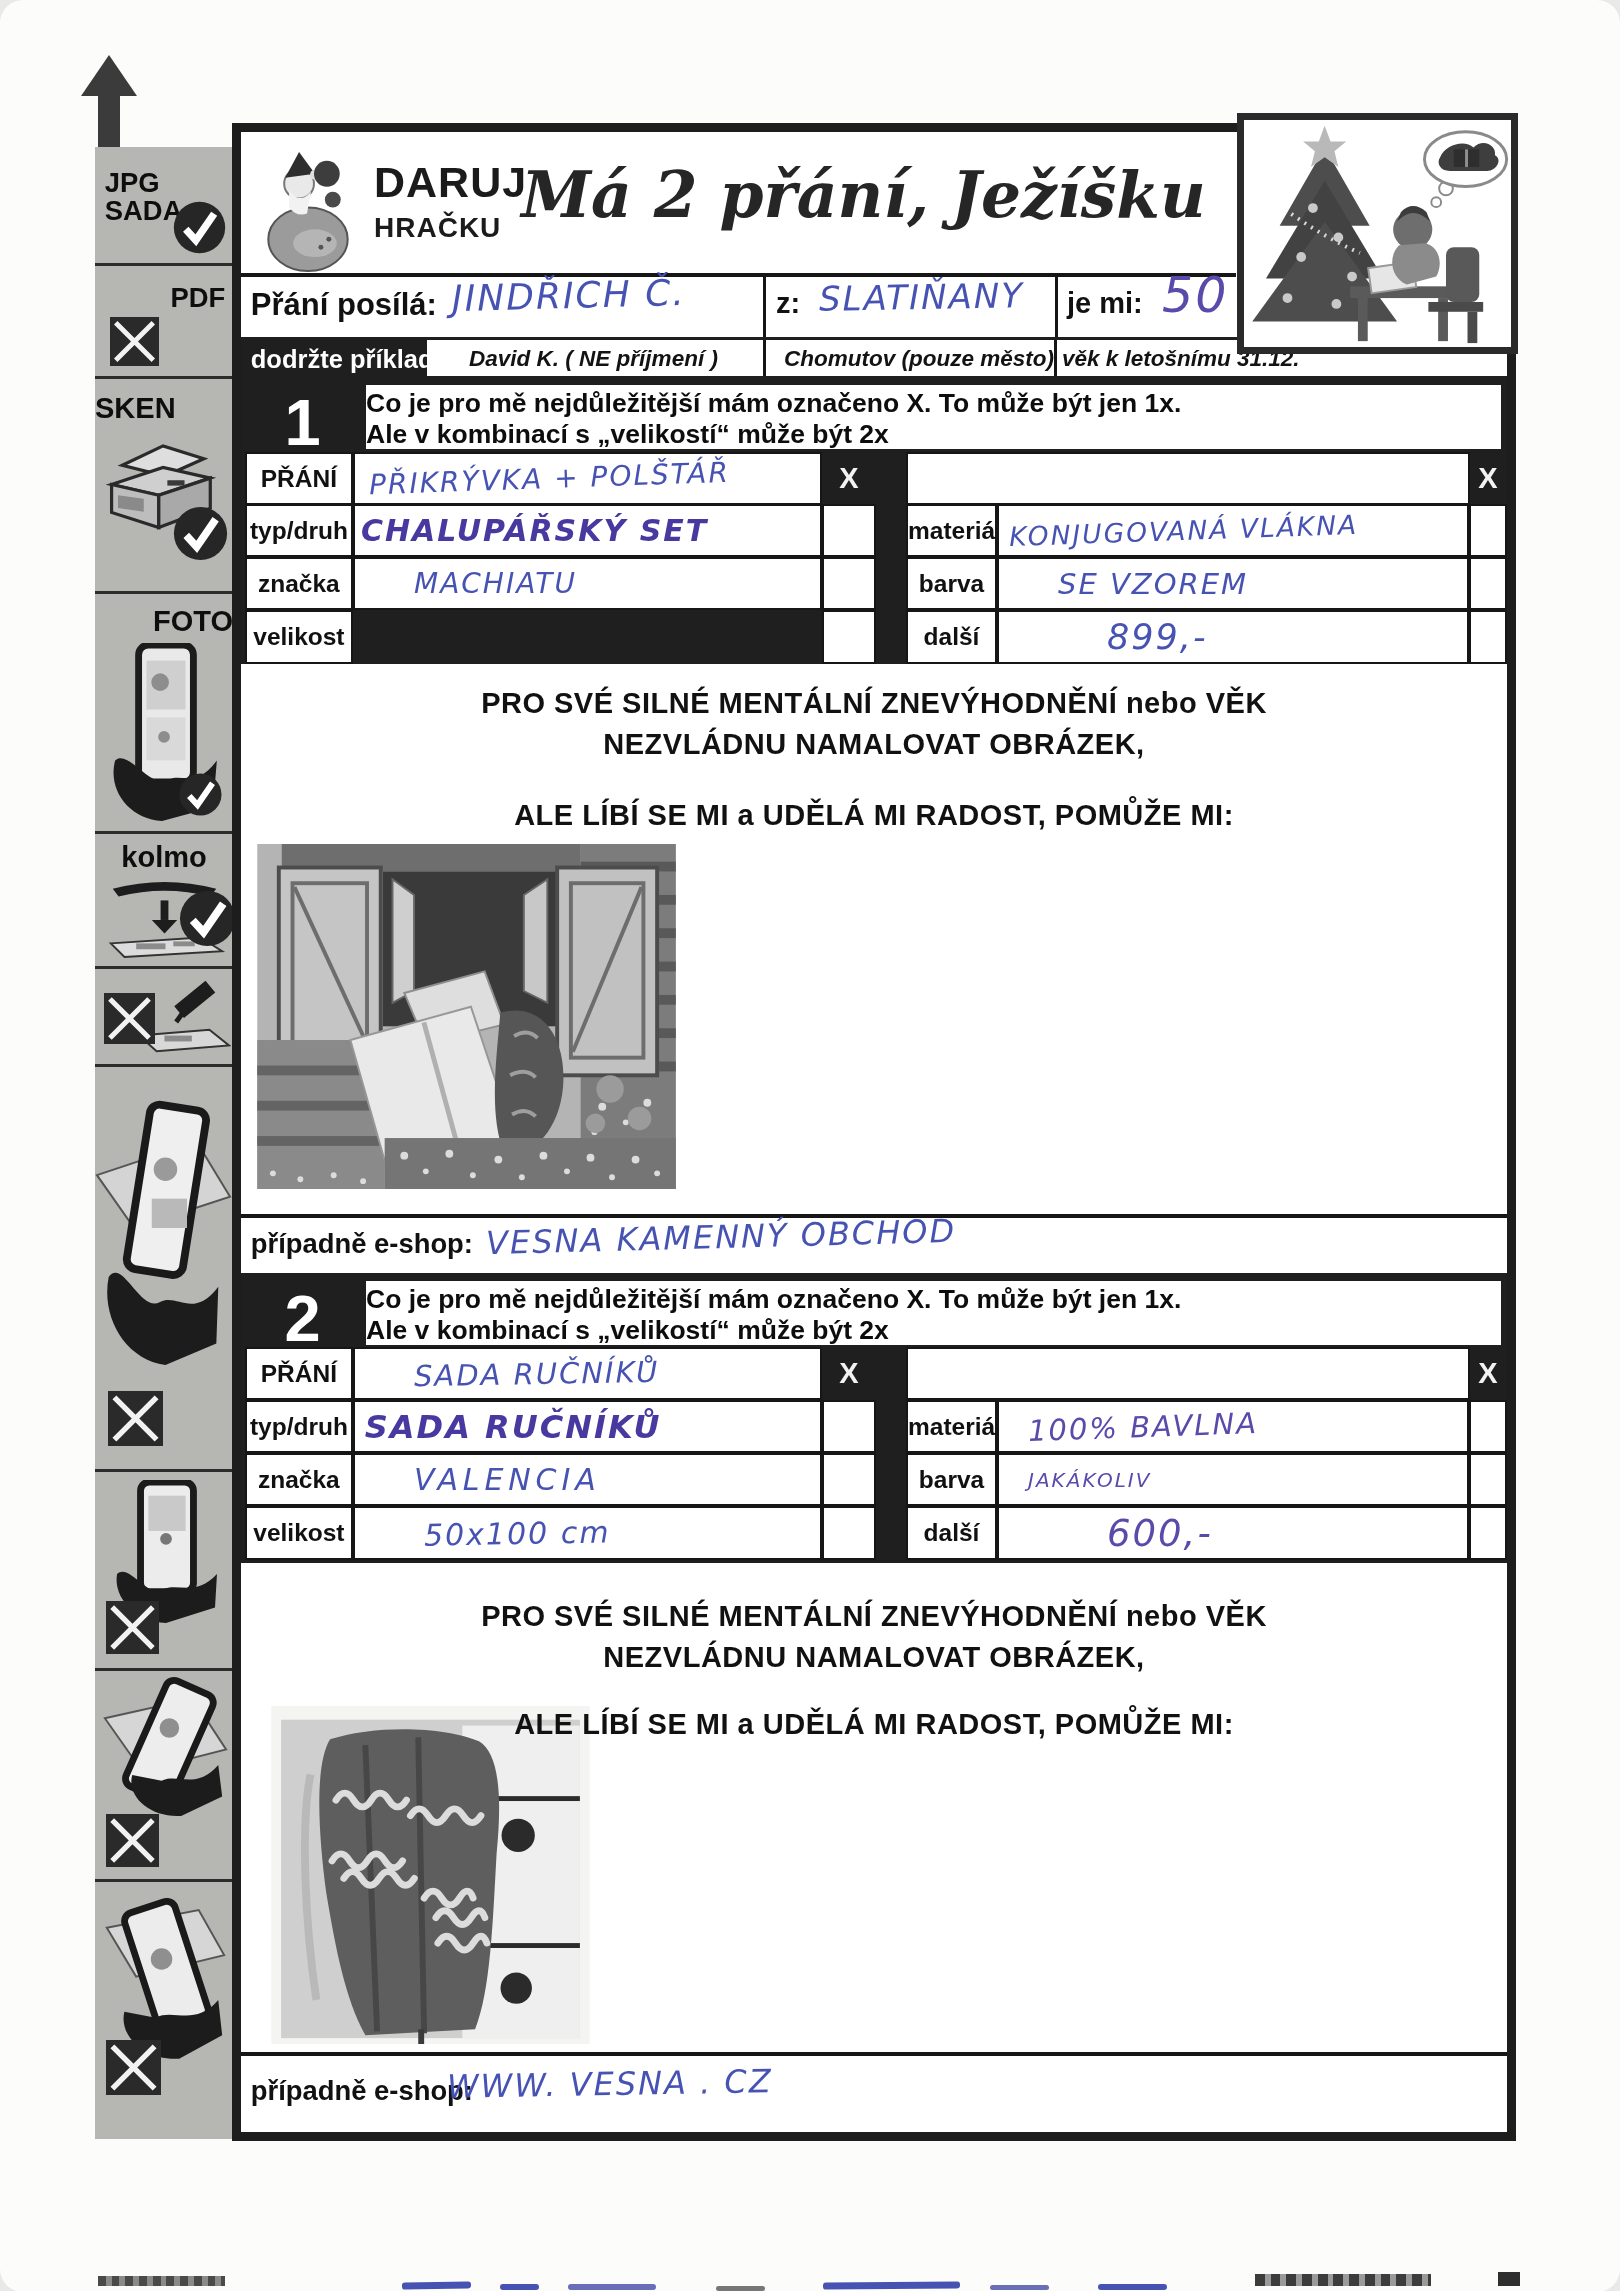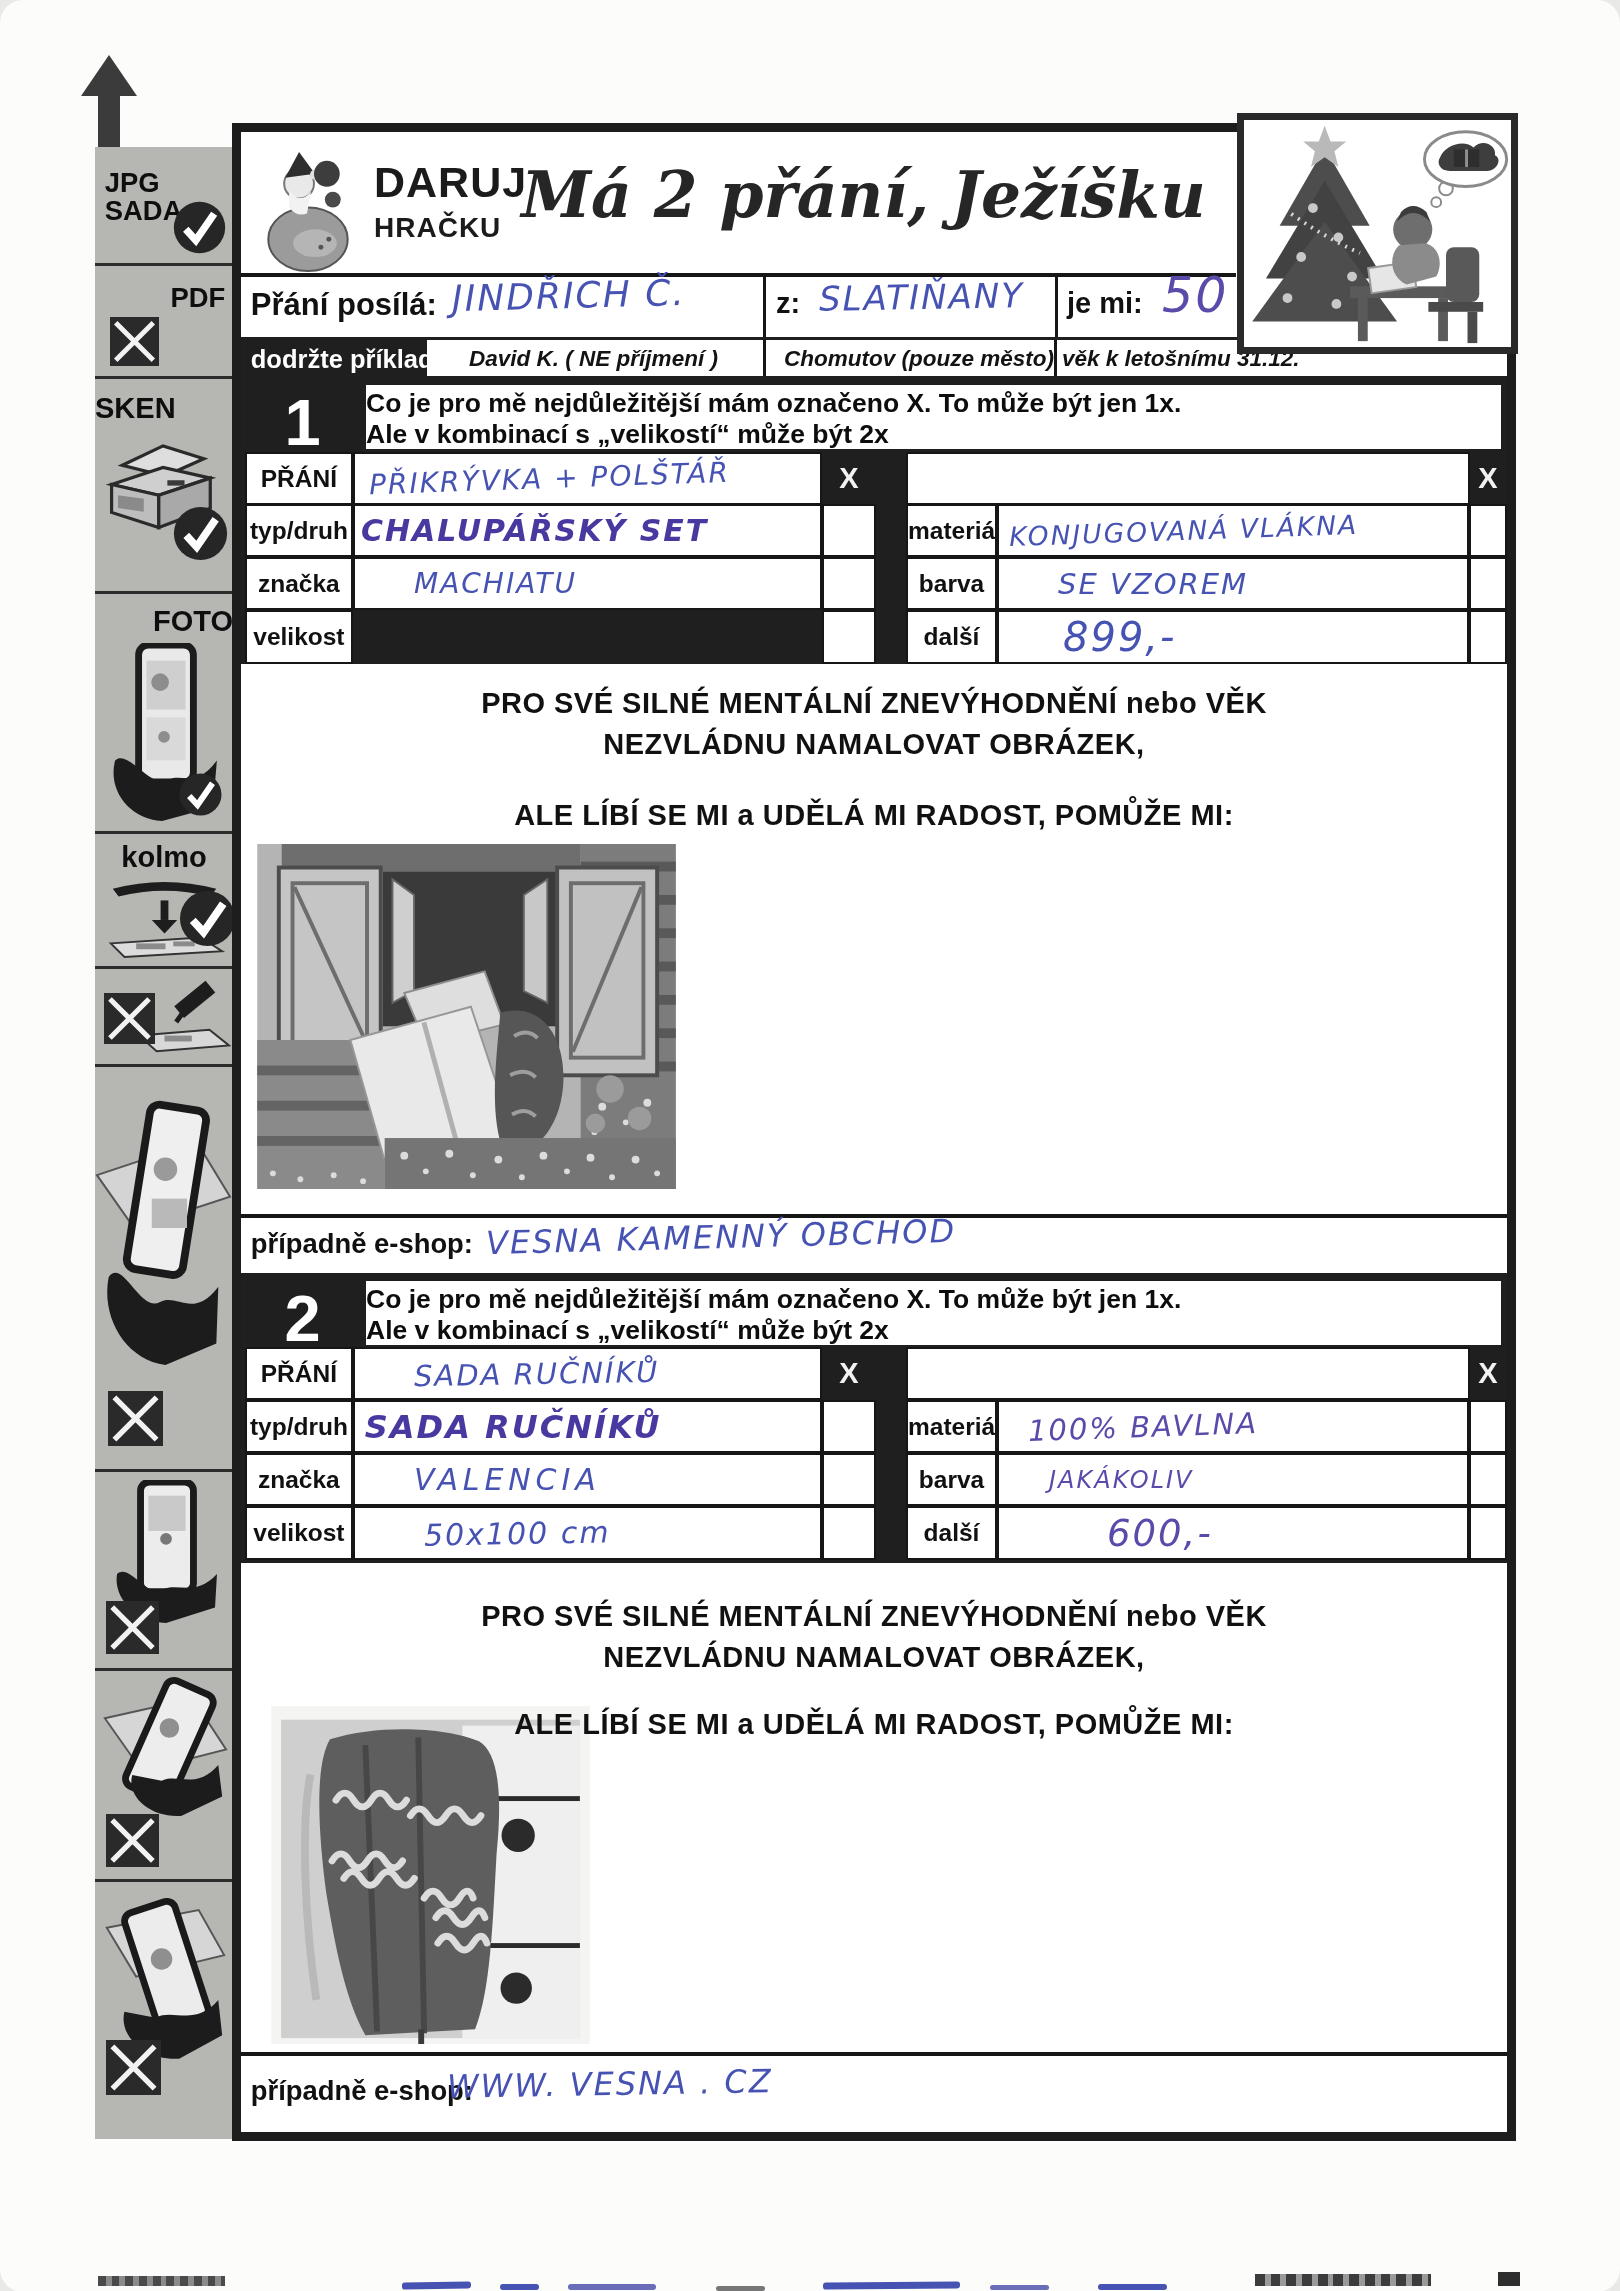--- a/index.html
+++ b/index.html
@@ -268,21 +268,21 @@
     <div class="wcell" style="left:1228px;top:425px;width:38px;height:53px;"></div>
 
     <div class="wcell" style="left:3.9px;top:478px;width:108px;height:54px;">
         <span class="flabel">velikost</span>
       </div>
     <div class="wcell" style="left:581px;top:478px;width:54px;height:54px;"></div>
     <div class="wcell" style="left:665px;top:478px;width:91px;height:54px;">
         <span class="flabel">další</span>
       </div>
     <div class="wcell" style="left:756px;top:478px;width:472px;height:54px;">
-        <span class="hw" style="font-size:40px;margin-left:64px;">899,-</span>
+        <span class="hw" style="font-size:35px;margin-left:108px;">899,-</span>
       </div>
     <div class="wcell" style="left:1228px;top:478px;width:38px;height:54px;"></div>
 
     <div class="stmt" style="top:555px;">PRO SVÉ SILNÉ MENTÁLNÍ ZNEVÝHODNĚNÍ nebo VĚK</div>
     <div class="stmt" style="top:596px;">NEZVLÁDNU NAMALOVAT OBRÁZEK,</div>
     <div class="stmt" style="top:667px;">ALE LÍBÍ SE MI a UDĚLÁ MI RADOST, POMŮŽE MI:</div>
 
     <svg class="abs" style="left:15.7px;top:712px;" width="419" height="345" viewBox="0 0 427 352">
       <rect width="427" height="352" fill="#b4b4b4"></rect>
       <g>
@@ -388,21 +388,21 @@
         <span class="flabel">značka</span>
       </div>
     <div class="wcell" style="left:112px;top:1321px;width:469px;height:53px;">
         <span class="hw" style="font-size:30px;margin-left:59px;letter-spacing:4.9px;">VALENCIA</span>
       </div>
     <div class="wcell" style="left:581px;top:1321px;width:54px;height:53px;"></div>
     <div class="wcell" style="left:665px;top:1321px;width:91px;height:53px;">
         <span class="flabel">barva</span>
       </div>
     <div class="wcell" style="left:756px;top:1321px;width:472px;height:53px;">
-        <span class="hw hw2" style="font-size:24px;margin-left:50px;">JAKÁKOLIV</span>
+        <span class="hw hw2" style="font-size:20px;margin-left:29px;">JAKÁKOLIV</span>
       </div>
     <div class="wcell" style="left:1228px;top:1321px;width:38px;height:53px;"></div>
 
     <div class="wcell" style="left:3.9px;top:1374px;width:108px;height:54px;">
         <span class="flabel">velikost</span>
       </div>
     <div class="wcell" style="left:112px;top:1374px;width:469px;height:54px;">
         <span class="hw" style="font-size:30px;margin-left:69px;transform:rotate(-1deg);">50x100 cm</span>
       </div>
     <div class="wcell" style="left:581px;top:1374px;width:54px;height:54px;"></div>

